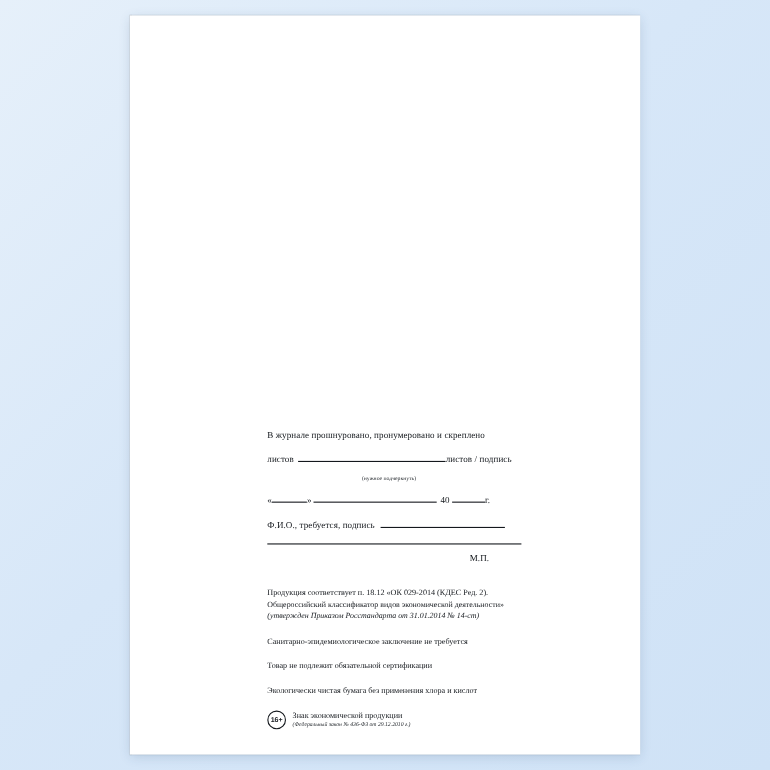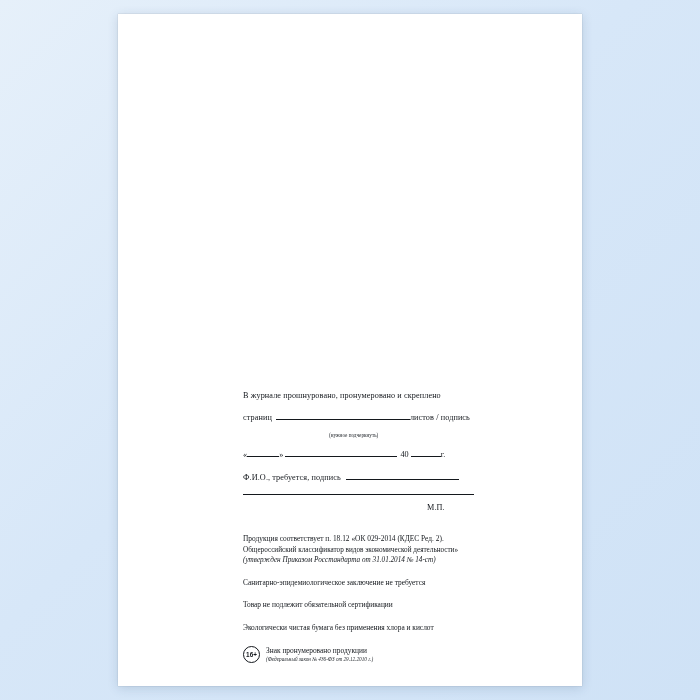--- a/index.html
+++ b/index.html
@@ -151,21 +151,21 @@
 
 <div id="stage">
   <div id="page">
     <div class="doc-body">
 
       <div class="block" id="cert-block">
 
         <div class="txt cert-line1">В журнале прошнуровано, пронумеровано и скреплено</div>
 
         <div class="fill-row">
-          <span class="txt">страниц</span>
+          <span class="txt">листов</span>
           <span class="rule" style="width:134px; margin-left:4px;"></span>
           <span class="txt">листов / подпись</span>
         </div>
 
         <div class="sub-note-wrap">
           <span class="sub-note">(нужное подчеркнуть)</span>
         </div>
 
         <div class="date-row">
           <span class="txt quote">«</span>
@@ -197,21 +197,21 @@
 
         <div class="legal-p" style="margin-top:12px;">Санитарно-эпидемиологическое заключение не требуется</div>
 
         <div class="legal-p" style="margin-top:12px;">Товар не подлежит обязательной сертификации</div>
 
         <div class="legal-p" style="margin-top:12px;">Экологически чистая бумага без применения хлора и кислот</div>
 
         <div class="mark-row">
           <div class="age-badge">16+</div>
           <div class="mark-text-wrap">
-            <span class="mark-title">Знак пронумеровано продукции</span>
+            <span class="mark-title">Знак экономической продукции</span>
             <span class="mark-sub">(Федеральный закон № 436-ФЗ от 29.12.2010 г.)</span>
           </div>
         </div>
       </div>
 
     </div>
   </div>
 </div>
 
 </body></html>

